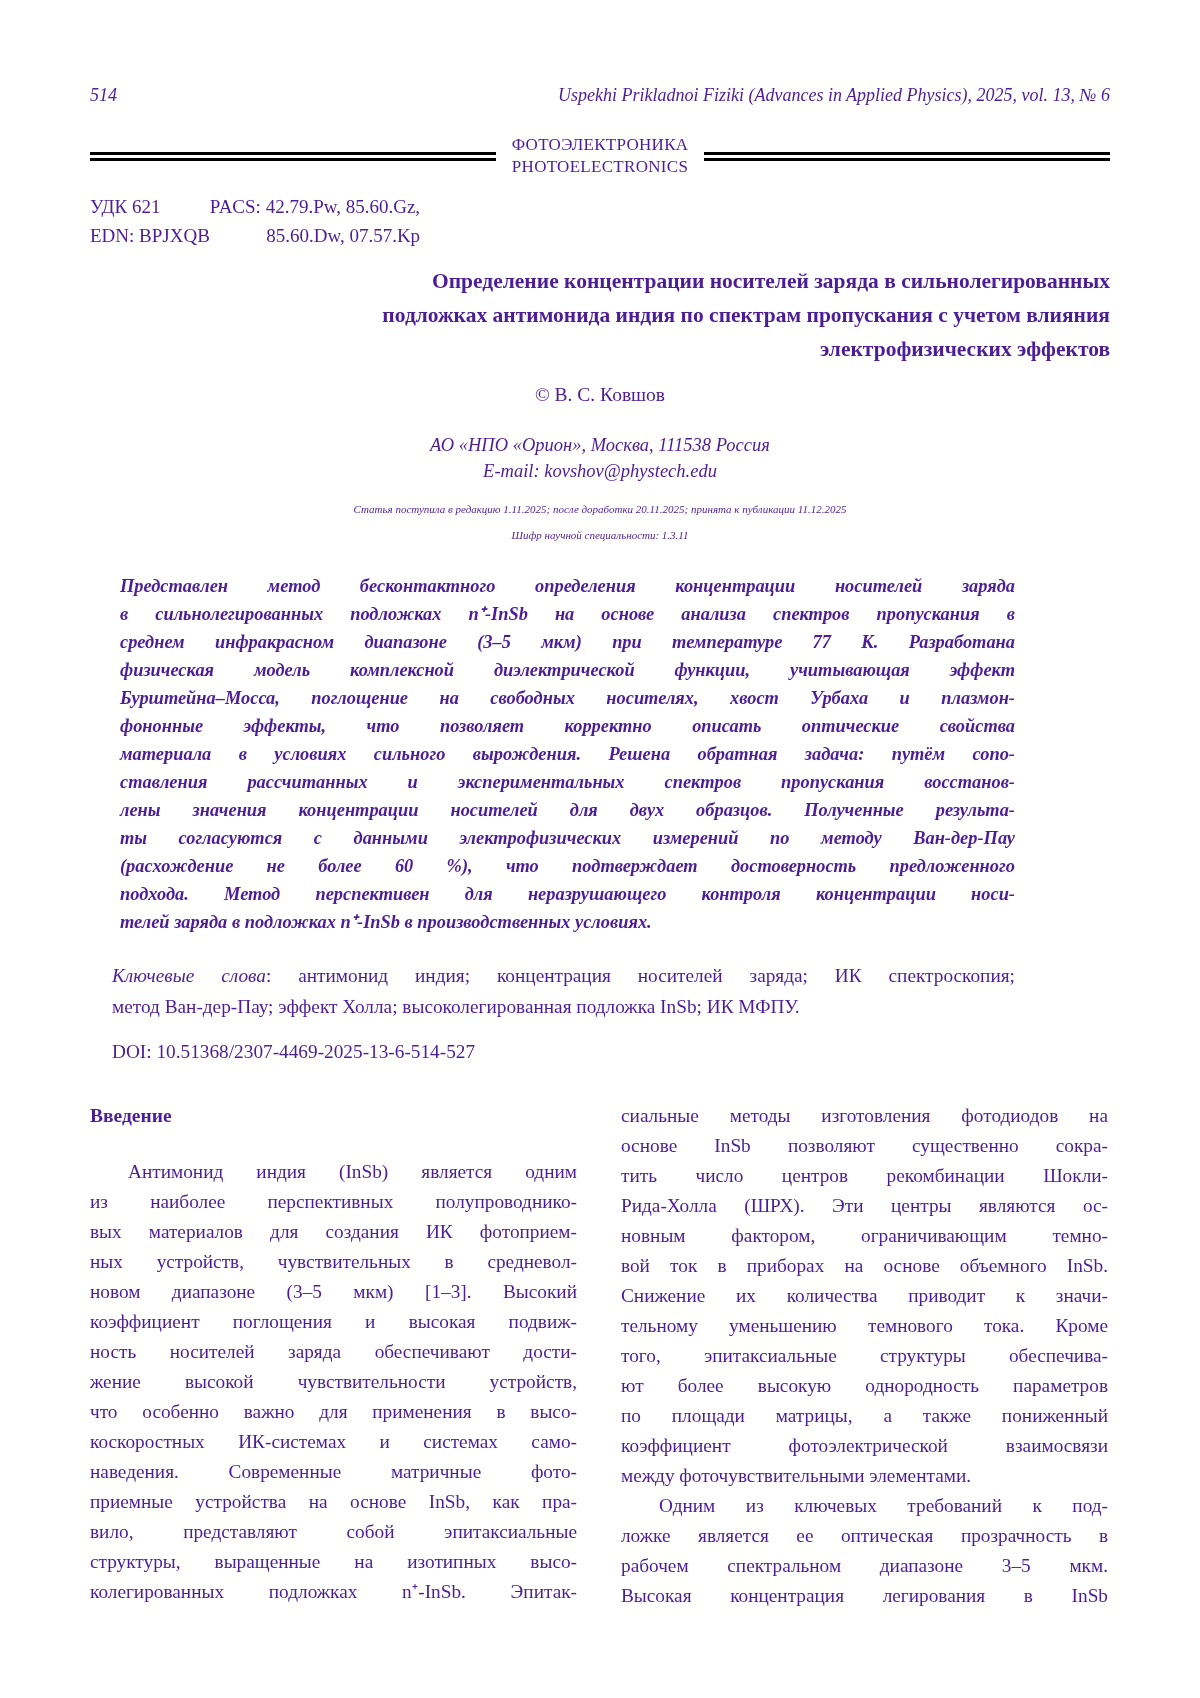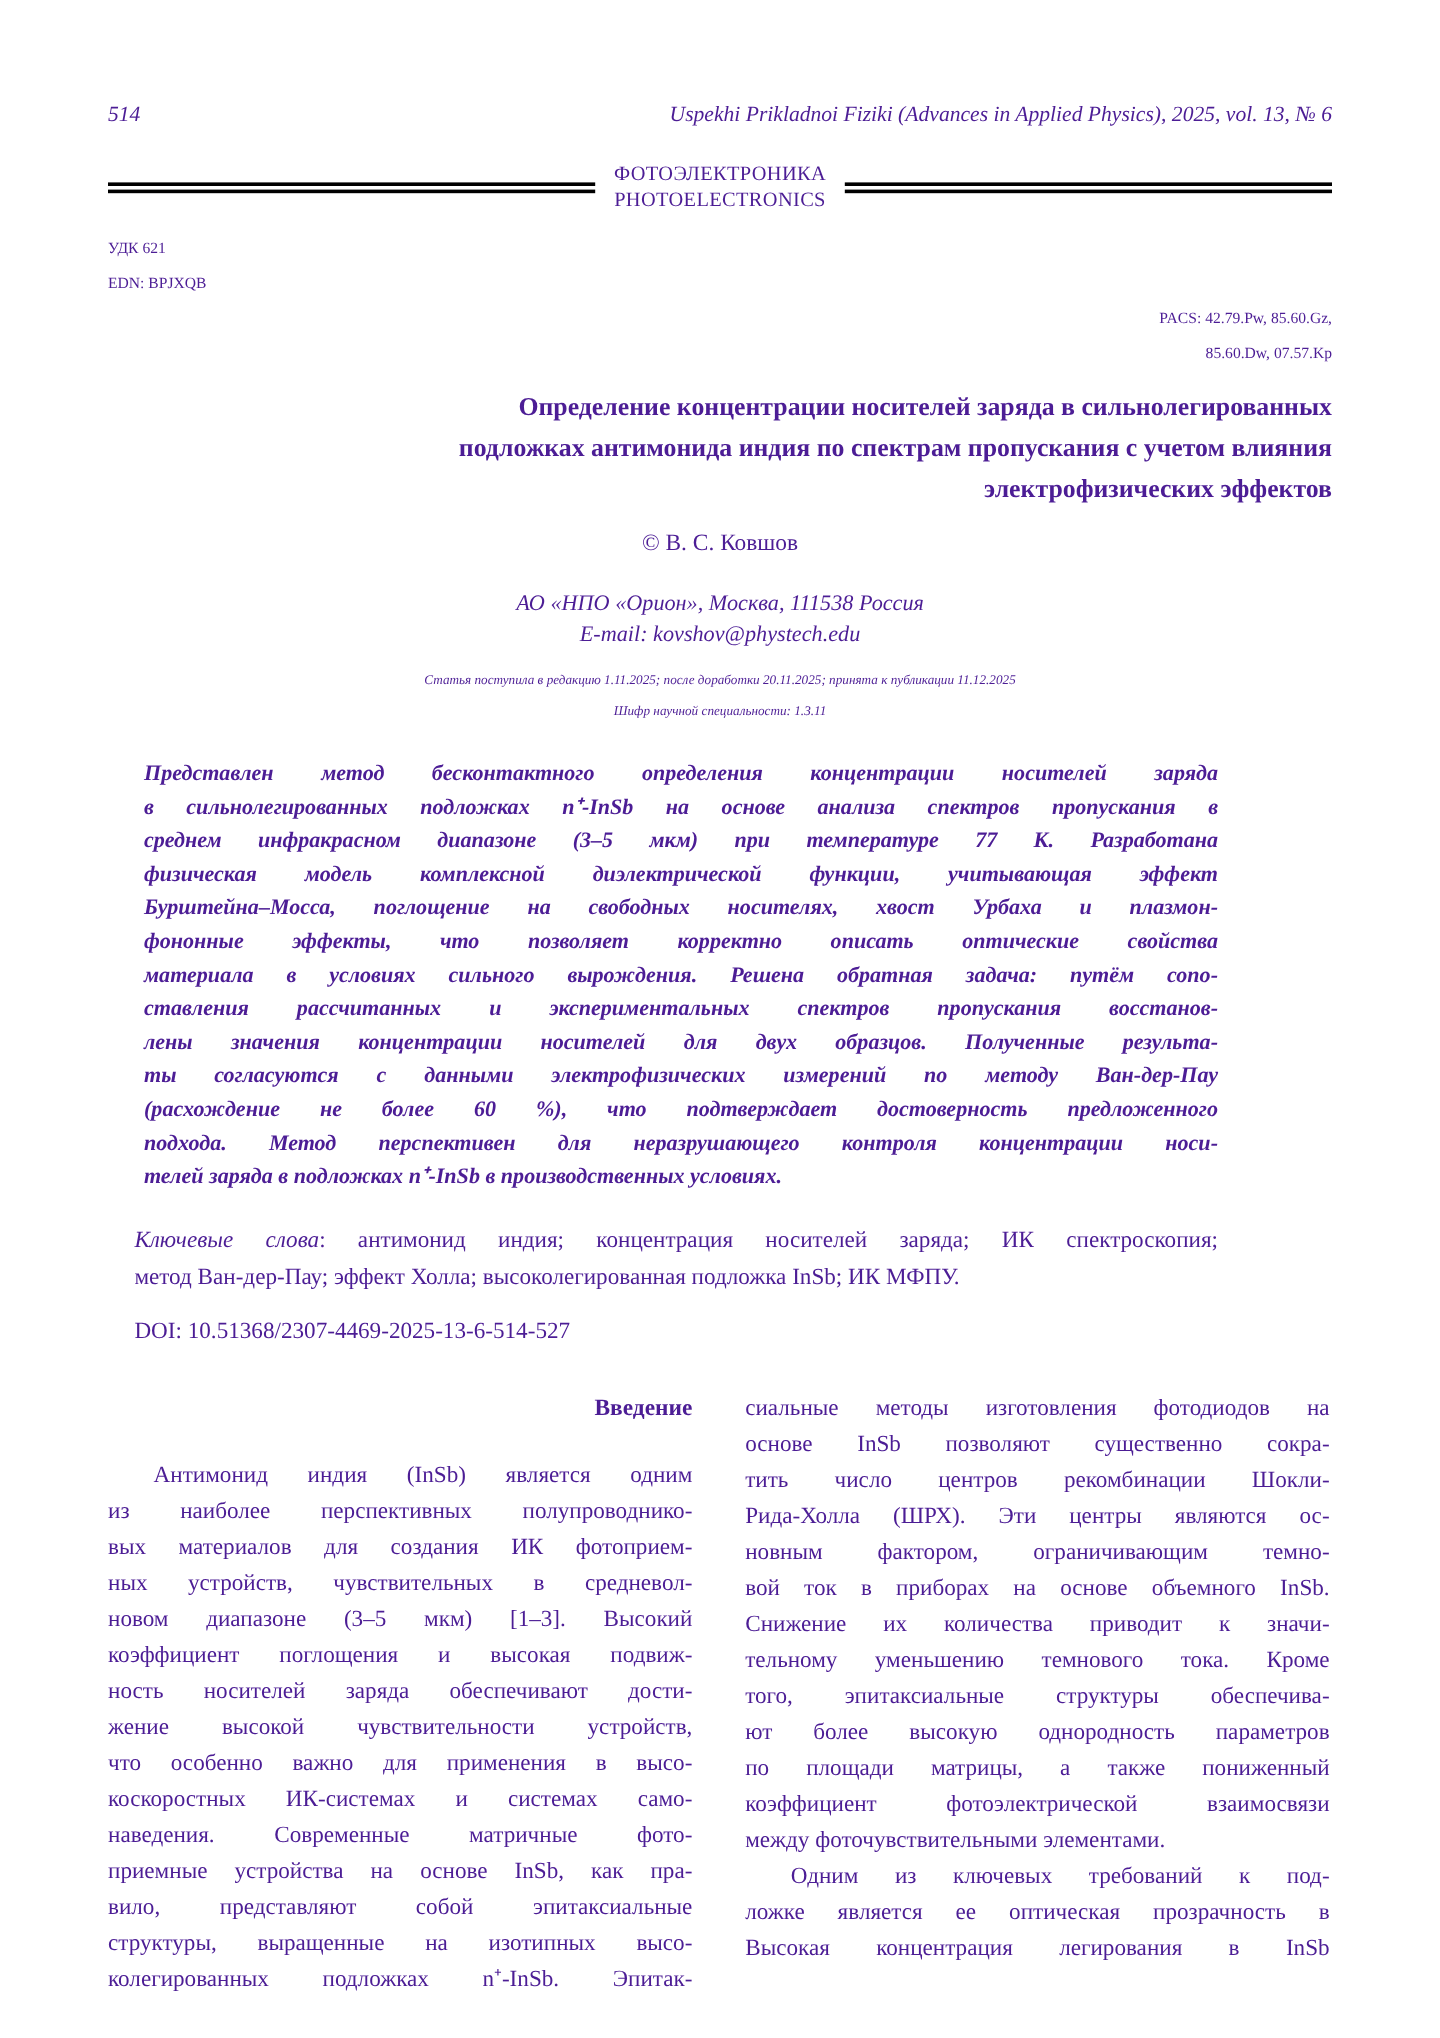--- a/index.html
+++ b/index.html
@@ -13,40 +13,40 @@
     overflow:hidden;
   }
   
   .running-head{display:flex;justify-content:space-between;align-items:baseline;
     font-style:italic;font-size:18px;line-height:22px;}
   
   .banner{margin-top:28px;display:flex;align-items:center;}
   .rule{flex:1;height:3px;border-top:3px solid #000;border-bottom:3px solid #000;}
   .banner-text{padding:0 16px;text-align:center;font-size:17px;line-height:22px;letter-spacing:.3px;}
   
-  .codes{margin-top:14px;display:flex;justify-content:flex-start;font-size:13px;line-height:29px;flex-direction:column;}
+  .codes{margin-top:14px;display:flex;justify-content:flex-start;font-size:19px;line-height:29px;}
   .codes-right{text-align:right;}
   
   .title{margin:14px 0 0 0;text-align:right;font-weight:bold;font-size:21.5px;line-height:34px;}
   .author{margin-top:16px;text-align:center;font-size:19.5px;line-height:26px;}
   .affil{margin-top:24px;text-align:center;font-style:italic;font-size:18.5px;line-height:26px;}
   .received{margin-top:12px;text-align:center;font-style:italic;font-size:11px;line-height:26px;}
   
   .abstract{margin:24px 95px 0 30px;font-weight:bold;font-style:italic;font-size:18.4px;line-height:28px;}
   .abstract .line{text-align:justify;text-align-last:justify;}
   .abstract .line.noj{text-align-last:left;}
   
   .keywords{margin:24px 95px 0 22px;font-size:19.3px;line-height:31px;}
   .kw-just{text-align:justify;text-align-last:justify;}
   .kw-label{font-style:italic;}
   .doi{margin:14px 0 0 22px;font-size:19.3px;line-height:31px;}
   
   .columns{margin-top:34px;display:flex;gap:44px;}
   .col{width:487px;font-size:19.3px;line-height:30px;}
-  .intro-heading{text-align:right;font-weight:bold;font-size:19.5px;line-height:30px;margin-bottom:26px;}
+  .intro-heading{text-align:left;font-weight:bold;font-size:19.5px;line-height:30px;margin-bottom:26px;}
   .col .line{text-align:justify;text-align-last:justify;}
   .col .line.noj{text-align-last:left;}
   .col .line.indent,.abstract .line.indent{text-indent:38px;}
 </style>
 </head>
 <body>
 
 <div class="page">
 
   <header class="running-head">
@@ -148,18 +148,19 @@
           <div class="line">вой ток в приборах на основе объемного InSb.</div>
           <div class="line">Снижение их количества приводит к значи-</div>
           <div class="line">тельному уменьшению темнового тока. Кроме</div>
           <div class="line">того, эпитаксиальные структуры обеспечива-</div>
           <div class="line">ют более высокую однородность параметров</div>
           <div class="line">по площади матрицы, а также пониженный</div>
           <div class="line">коэффициент фотоэлектрической взаимосвязи</div>
           <div class="line noj">между фоточувствительными элементами.</div>
           <div class="line indent">Одним из ключевых требований к под-</div>
           <div class="line">ложке является ее оптическая прозрачность в</div>
+          <div class="line">рабочем спектральном диапазоне 3–5 мкм.</div>
           <div class="line">Высокая концентрация легирования в InSb</div>
         </div>
     </div>
   </section>
 
 </div>
 
 </body></html>

